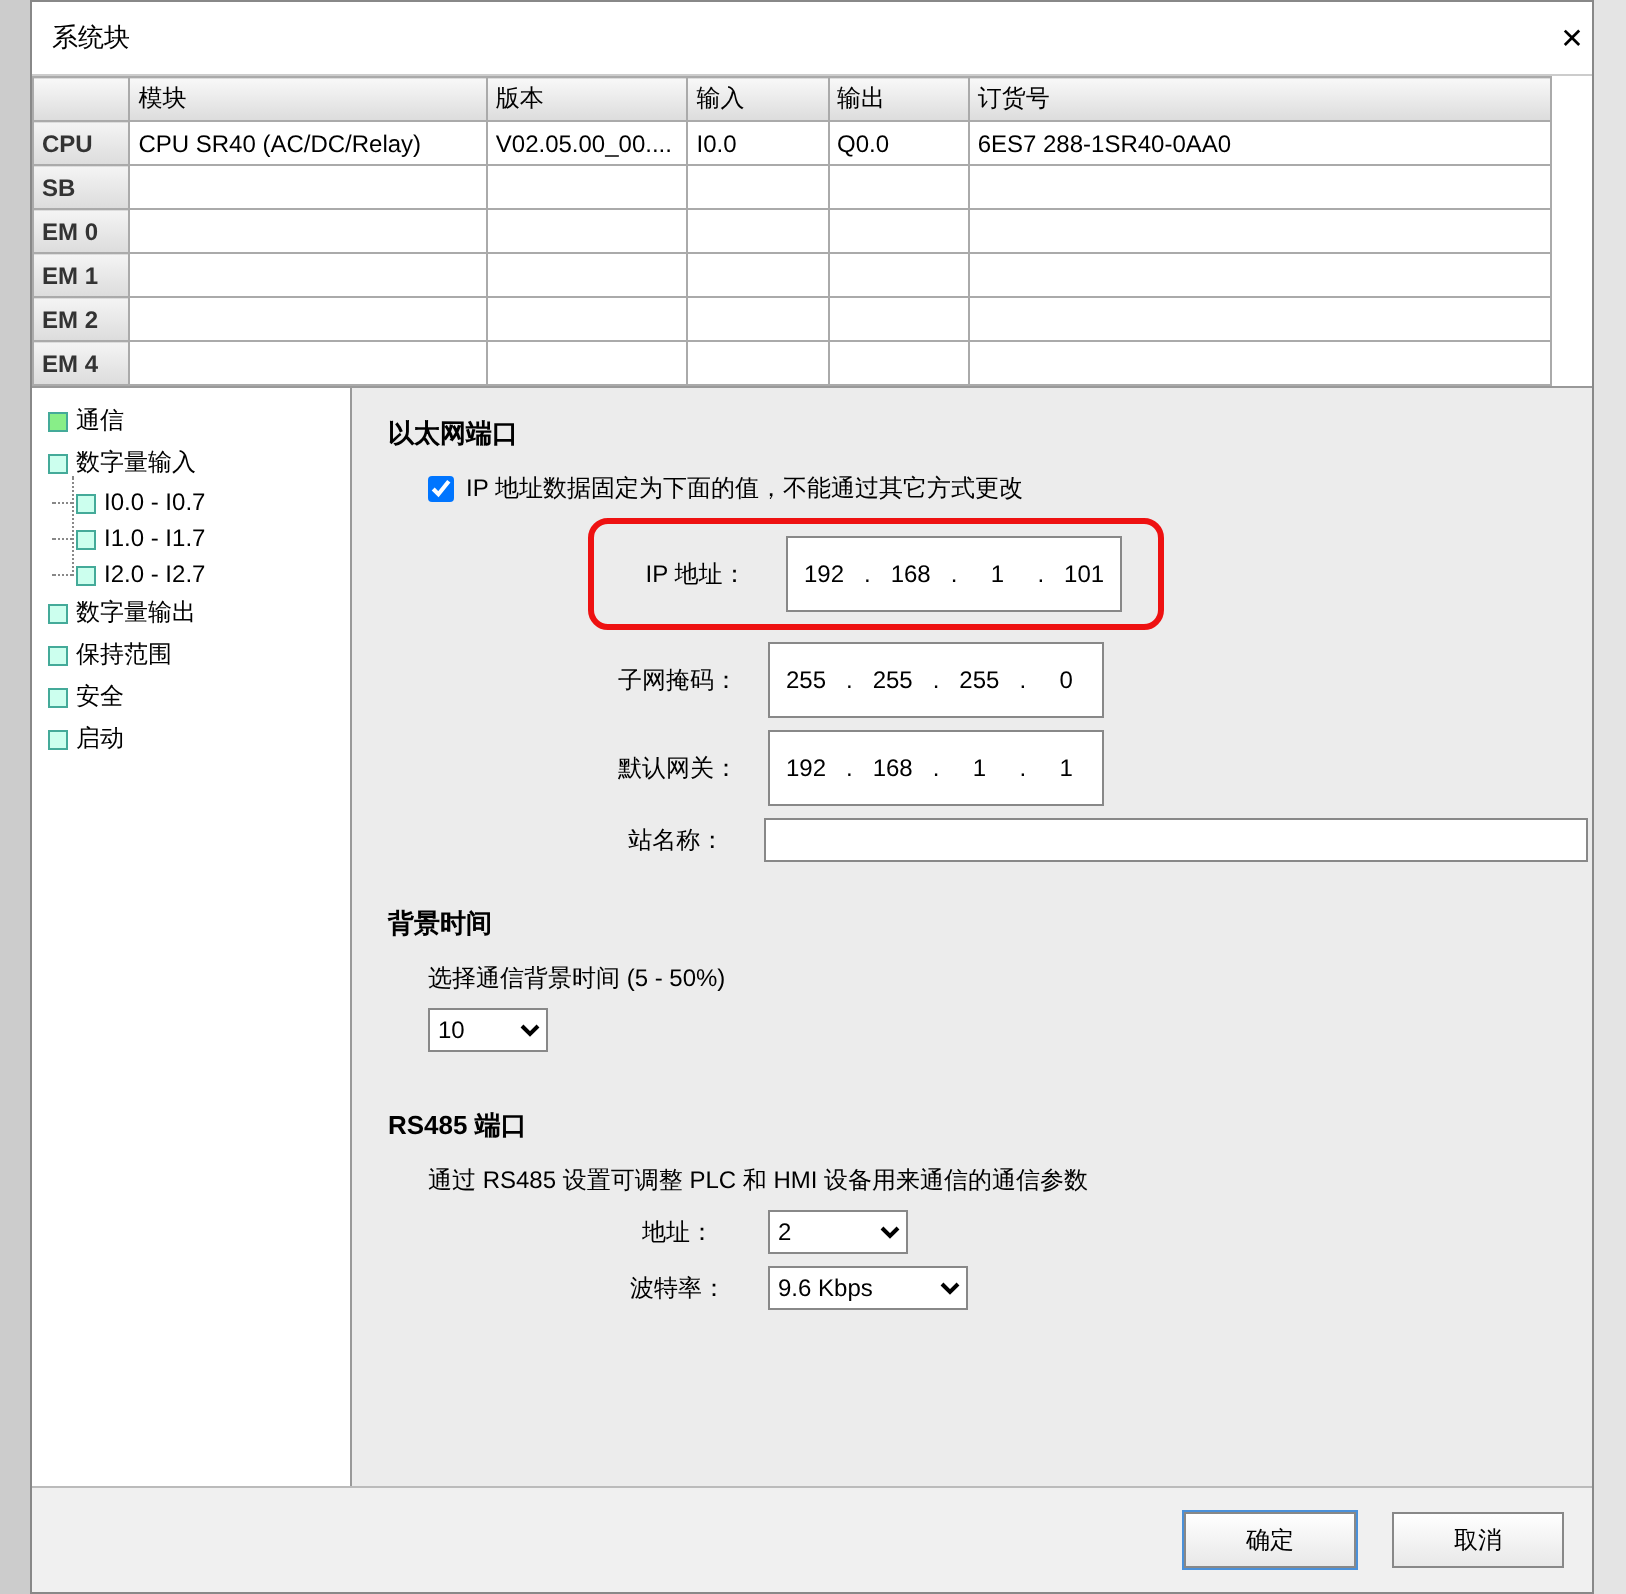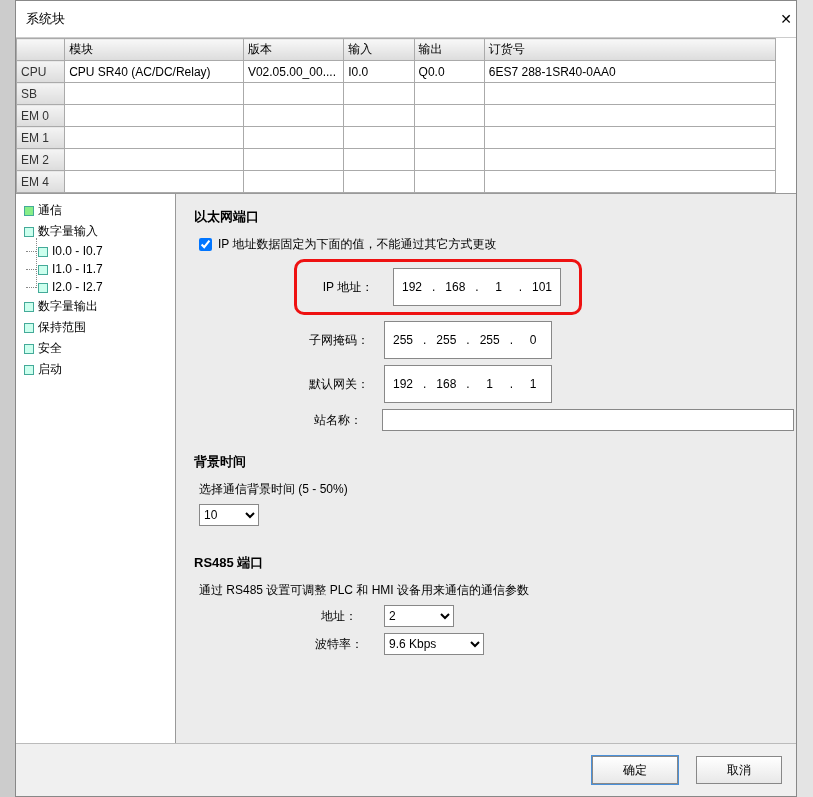--- a/index.html
+++ b/index.html
@@ -7,21 +7,21 @@
 .dialog { position: absolute; left: 15px; top: 0; width: 796px; height: 797px; background: #14b8a6; border: 1px solid #888; display: flex; flex-direction: column; }
 .titlebar { display: flex; justify-content: space-between; align-items: center; padding: 8px 10px; background: #fff; border-bottom: 1px solid #ccc; }
 .titlebar .title { font-size: 13px; }
 .close-btn { width: 28px; height: 20px; display: flex; align-items: center; justify-content: center; cursor: pointer; font-size: 14px; }
 
 
 .grid-wrap { position: relative; background: #fff; }
 table.grid { border-collapse: collapse; width: 760px; table-layout: fixed; background: #fff; }
 table.grid th, table.grid td { border: 1px solid #aaa; padding: 2px 4px; height: 22px; font-size: 12px; text-align: left; white-space: nowrap; overflow: hidden; }
 table.grid th { background: linear-gradient(#f8f8f8,#dcdcdc); font-weight: normal; }
-table.grid td.rowhdr { background: linear-gradient(#f4f4f4,#dcdcdc); width: 46px; color: #333; }
+table.grid td.rowhdr { background: linear-gradient(#f4f4f4,#dcdcdc); width: 46px; color: #333; font-weight: bold; }
 table.grid col.c0 { width: 48px; }
 table.grid col.c1 { width: 178px; }
 table.grid col.c2 { width: 100px; }
 table.grid col.c3 { width: 70px; }
 table.grid col.c4 { width: 70px; }
 table.grid col.c5 { width: 290px; }
 .scroll-arrows { position: absolute; right: 2px; top: 38px; display: flex; flex-direction: column; gap: 130px; color: #555; }
 
 
 .split { flex: 1; display: flex; border-top: 1px solid #999; background: #ececec; }
@@ -31,21 +31,21 @@
 .tree li .box { display: inline-block; width: 10px; height: 10px; border: 1px solid #4a9; background: #cfe; margin-right: 4px; vertical-align: middle; position: relative; }
 .tree li .box.selected { background: #8e8; }
 .tree .children { margin-left: 14px; position: relative; }
 .tree .children::before { content:""; position:absolute; left:2px; top:-4px; bottom:8px; border-left:1px dotted #888; }
 .tree .children li::before { content:""; display:inline-block; width:10px; border-top:1px dotted #888; vertical-align:middle; margin-right:2px; margin-left:-12px; }
 
 .form-area { flex:1; padding: 8px 16px 8px 18px; overflow: auto; }
 .section-title { font-weight: bold; margin: 6px 0 10px 0; font-size: 13px; }
 .row { display: flex; align-items: center; margin: 6px 0; }
 .row label.lab { width: 90px; text-align: center; margin-right: 0; }
-.row.indent1 { margin-left: 5px; }
+.row.indent1 { margin-left: 20px; }
 .row.indent2 { margin-left: 100px; }
 .ipbox { display: inline-flex; align-items: center; border: 1px solid #888; background: #fff; height: 38px; }
 .ipbox input { width: 36px; border: none; text-align: center; height: 20px; outline: none; }
 .ipbox .dot { padding: 0 2px; }
 .highlight-box { border: 3px solid #e11; border-radius: 10px; padding: 6px 18px 6px 6px; display: inline-flex; align-items: center; }
 input.plain { border: 1px solid #888; background: #fff; height: 22px; padding: 0 4px; }
 input.wide { width: 420px; }
 select { border: 1px solid #888; background: #fff; height: 22px; }
 input[type=checkbox] { margin-right: 6px; vertical-align: middle; }
 

